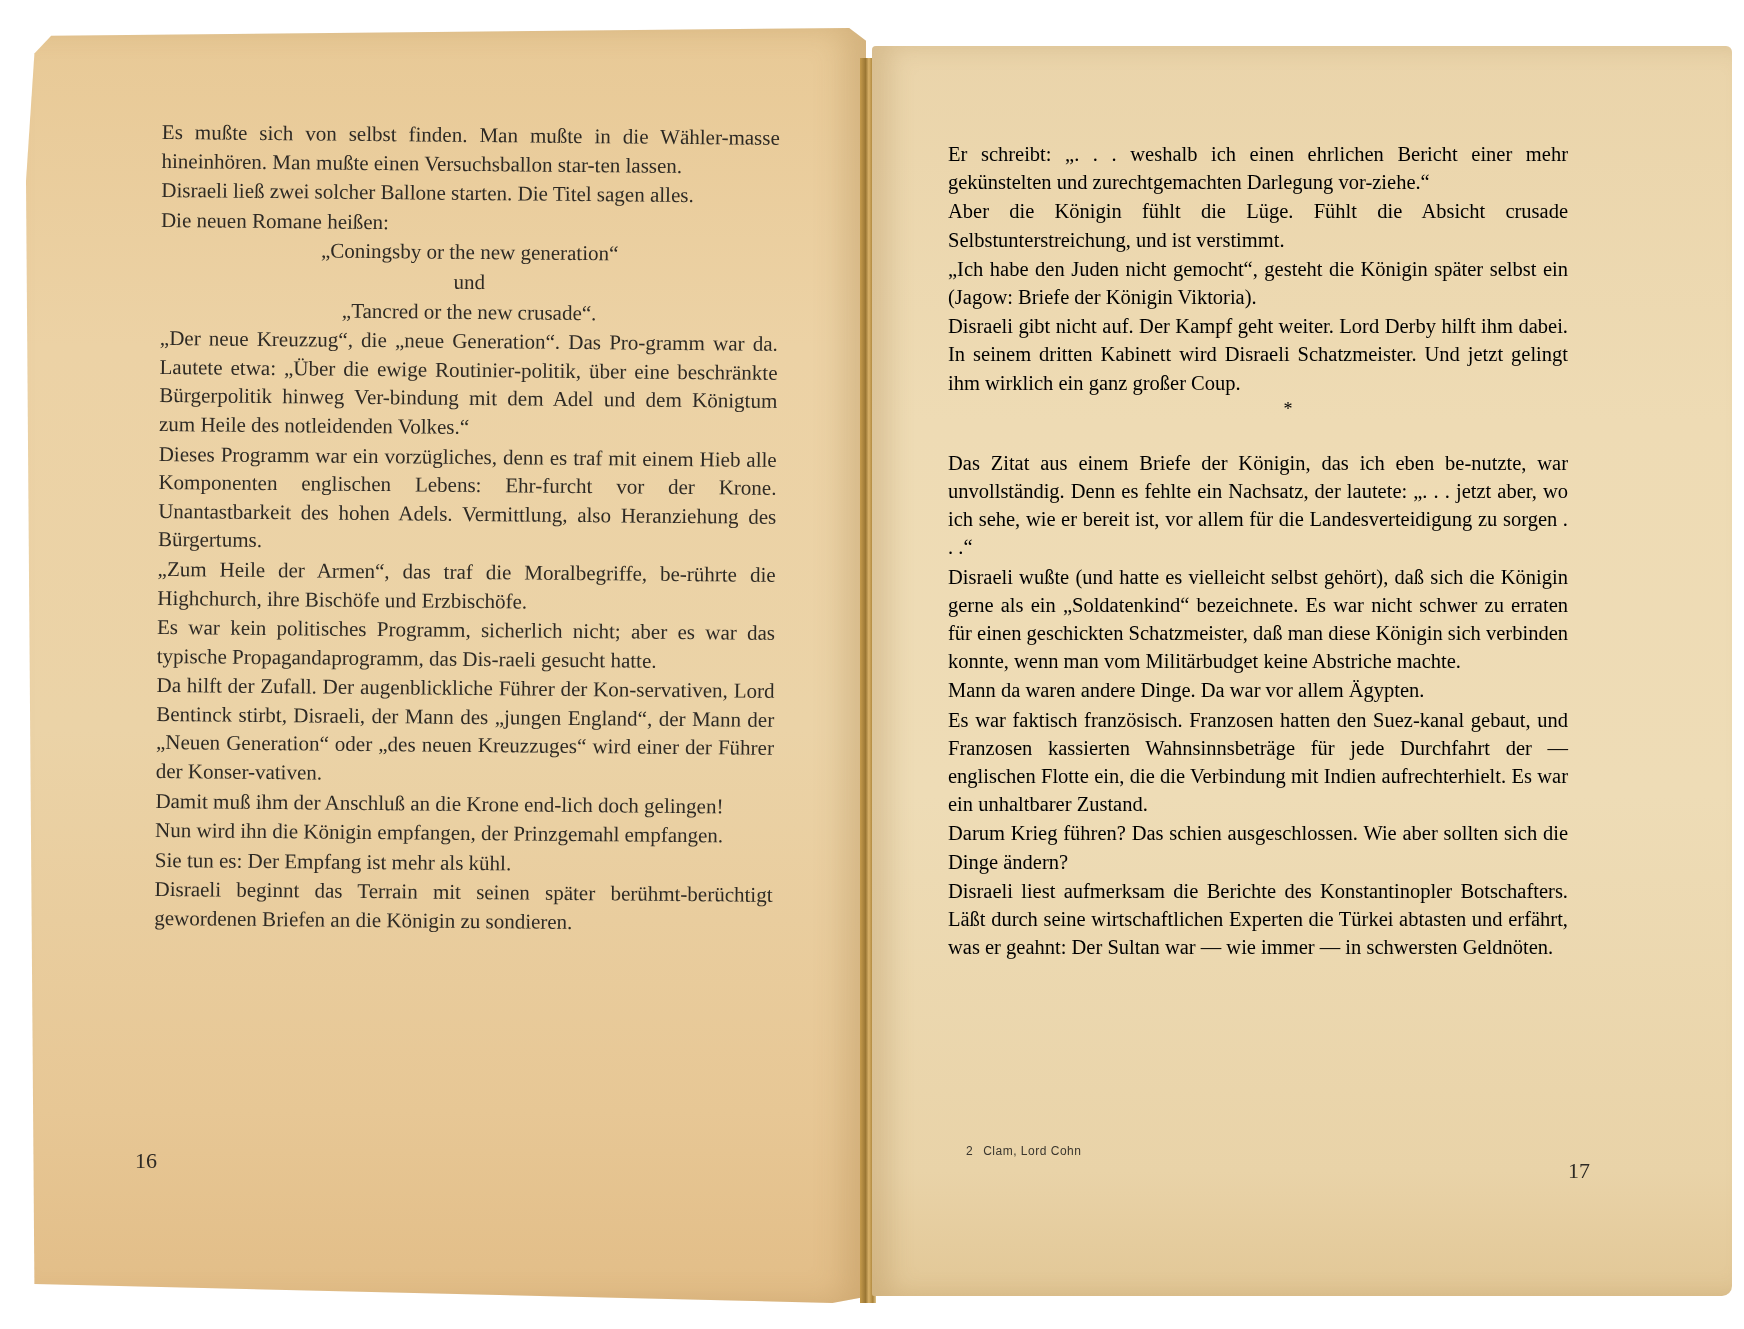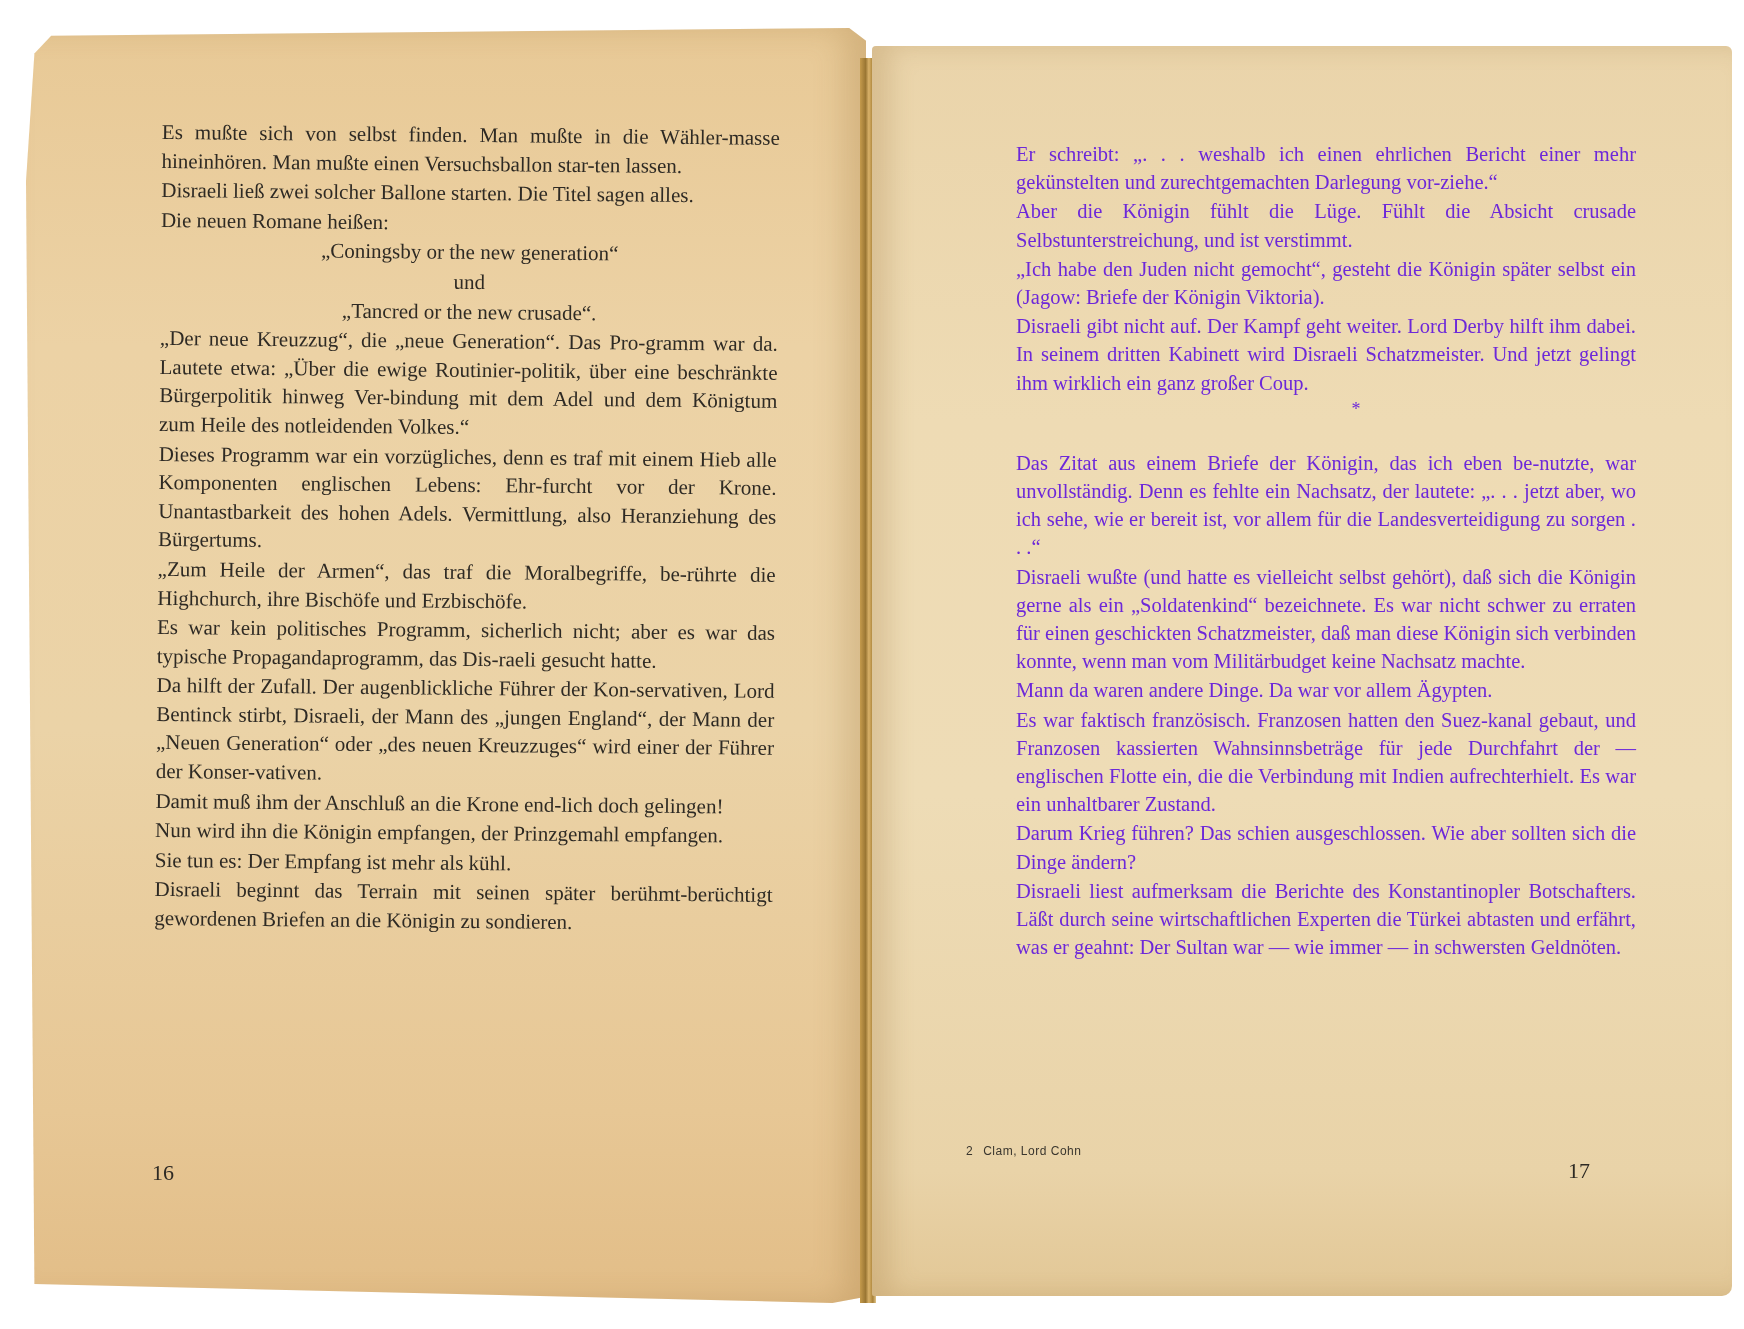--- a/index.html
+++ b/index.html
@@ -21,31 +21,31 @@
       border-radius: 4px 6px 10px 2px;
       box-shadow: inset 18px 0 24px rgba(150,110,50,0.22);
     }
     .spine {
       position: absolute; left: 860px; top: 58px; width: 16px; height: 1245px;
       background: linear-gradient(90deg, #c49a4c 0%, #9a7633 35%, #d9b26a 55%, #a98238 80%, #e0c48a 100%);
     }
 
     .text-block { position: absolute; font-size: 21px; line-height: 28.6px; }
     .left-text { left: 162px; top: 118px; width: 618px; transform: rotate(0.55deg); transform-origin: 0 0; }
-    .right-text { left: 1016px; top: 140px; width: 620px; font-size: 20.5px; line-height: 28.2px; color: #6d28d9; }
+    .right-text { left: 948px; top: 140px; width: 620px; font-size: 20.5px; line-height: 28.2px; color: #000000; }
 
     .para { text-align: justify; text-align-last: left; hyphens: manual; }
     .para + .para { margin-top: 1px; }
     .center { text-align: center; text-align-last: center; }
     .gap { height: 26px; }
 
     .asterisk { text-align: center; font-size: 18px; line-height: 20px; margin: 2px 0 4px 0; padding-left: 60px; }
 
     .page-num { position: absolute; font-size: 22px; color: #2e2a24; }
-    .pn-left { left: 152px; top: 1148px; margin-top: 12px; }
+    .pn-left { left: 135px; top: 1148px; }
     .pn-right { left: 1568px; top: 1158px; }
 
     .signature { position: absolute; left: 966px; top: 1144px; font-family: "Liberation Sans", "DejaVu Sans", sans-serif; font-size: 12px; color: #3a362e; letter-spacing: 0.5px; }
     .signature .num { margin-right: 10px; }
   </style>
 </head>
 <body>
 
 <div class="spread">
   <div class="page-left"></div>
@@ -72,21 +72,21 @@
   <div class="page-num pn-left">16</div>
 
   <div class="text-block right-text">
     <p class="para">Er schreibt: „. . . weshalb ich einen ehrlichen Bericht einer mehr gekünstelten und zurechtgemachten Darlegung vor-ziehe.“</p>
     <p class="para">Aber die Königin fühlt die Lüge. Fühlt die Absicht crusade Selbstunterstreichung, und ist verstimmt.</p>
     <p class="para">„Ich habe den Juden nicht gemocht“, gesteht die Königin später selbst ein (Jagow: Briefe der Königin Viktoria).</p>
     <p class="para">Disraeli gibt nicht auf. Der Kampf geht weiter. Lord Derby hilft ihm dabei. In seinem dritten Kabinett wird Disraeli Schatzmeister. Und jetzt gelingt ihm wirklich ein ganz großer Coup.</p>
     <div class="asterisk">*</div>
     <div class="gap"></div>
     <p class="para">Das Zitat aus einem Briefe der Königin, das ich eben be-nutzte, war unvollständig. Denn es fehlte ein Nachsatz, der lautete: „. . . jetzt aber, wo ich sehe, wie er bereit ist, vor allem für die Landesverteidigung zu sorgen . . .“</p>
-    <p class="para">Disraeli wußte (und hatte es vielleicht selbst gehört), daß sich die Königin gerne als ein „Soldatenkind“ bezeichnete. Es war nicht schwer zu erraten für einen geschickten Schatzmeister, daß man diese Königin sich verbinden konnte, wenn man vom Militärbudget keine Nachsatz machte.</p>
+    <p class="para">Disraeli wußte (und hatte es vielleicht selbst gehört), daß sich die Königin gerne als ein „Soldatenkind“ bezeichnete. Es war nicht schwer zu erraten für einen geschickten Schatzmeister, daß man diese Königin sich verbinden konnte, wenn man vom Militärbudget keine Abstriche machte.</p>
     <p class="para">Mann da waren andere Dinge. Da war vor allem Ägypten.</p>
     <p class="para">Es war faktisch französisch. Franzosen hatten den Suez-kanal gebaut, und Franzosen kassierten Wahnsinnsbeträge für jede Durchfahrt der — englischen Flotte ein, die die Verbindung mit Indien aufrechterhielt. Es war ein unhaltbarer Zustand.</p>
     <p class="para">Darum Krieg führen? Das schien ausgeschlossen. Wie aber sollten sich die Dinge ändern?</p>
     <p class="para">Disraeli liest aufmerksam die Berichte des Konstantinopler Botschafters. Läßt durch seine wirtschaftlichen Experten die Türkei abtasten und erfährt, was er geahnt: Der Sultan war — wie immer — in schwersten Geldnöten.</p>
   </div>
   <div class="signature">
     <span class="num">2</span><span>Clam, Lord Cohn</span>
   </div>
   <div class="page-num pn-right">17</div>
 </div>

